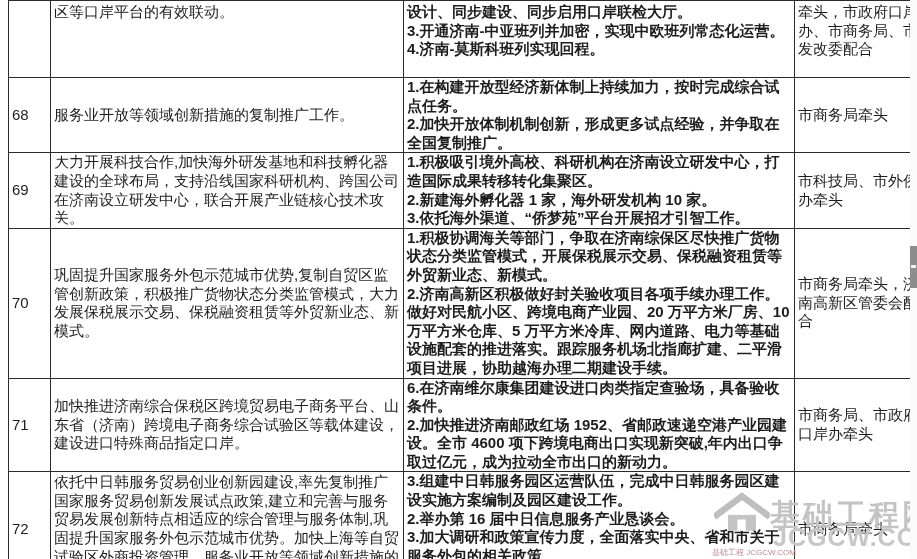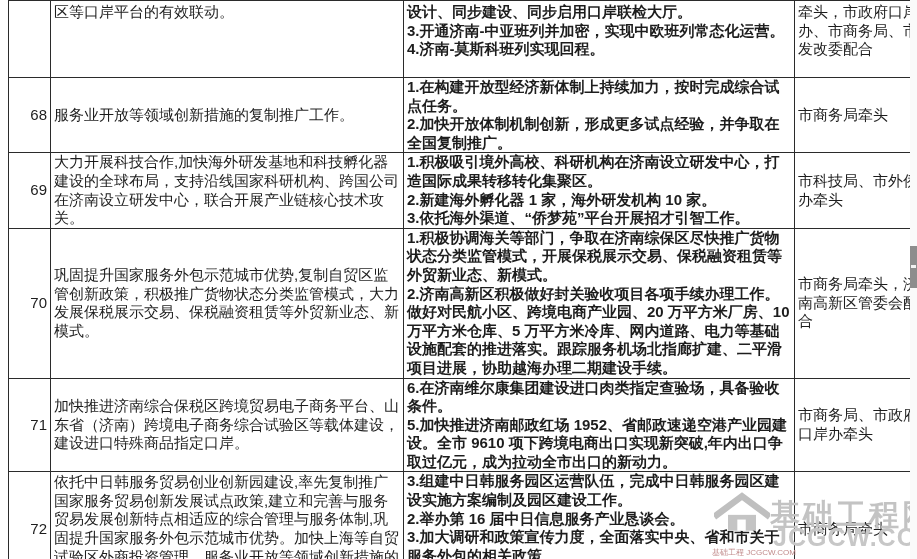--- a/index.html
+++ b/index.html
@@ -9,22 +9,22 @@
   }
   table.task-table{
     position:absolute;left:8px;top:0;width:901px;
     border-collapse:collapse;table-layout:fixed;
   }
   table.task-table td{
     border:1px solid #2b2b2b;
     font-size:15px;line-height:18.6px;
     padding:0 3px;overflow:hidden;word-break:break-all;
   }
-  td.c-num{width:35px;text-align:right;vertical-align:middle;}
-  td.c-task{width:346px;vertical-align:middle;}
+  td.c-num{width:35px;text-align:left;vertical-align:middle;}
+  td.c-task{width:346px;vertical-align:middle;border-radius:18px;}
   td.c-measures{width:384px;vertical-align:top;padding-top:1px;font-weight:bold;}
   td.c-resp{width:130px;vertical-align:middle;}
   tr.row-cont td{vertical-align:top;padding-top:2px;}
   .measure-line{margin:0;}
   
   .wm{position:absolute;pointer-events:none;}
   .wm-title{left:770px;top:495px;font-size:30px;font-weight:bold;color:#c3c3c3;letter-spacing:3px;white-space:nowrap;}
   .wm-sub{left:773px;top:523px;font-size:25px;font-weight:bold;color:#c7c7c7;letter-spacing:1px;white-space:nowrap;}
   .wm-caption{left:712px;top:547px;font-size:8px;color:#c08a8a;white-space:nowrap;}
   .wm-logo{left:714px;top:492px;width:56px;height:42px;}
@@ -76,21 +76,21 @@
             <div class="measure-line">1.积极协调海关等部门，争取在济南综保区尽快推广货物状态分类监管模式，开展保税展示交易、保税融资租赁等外贸新业态、新模式。</div>
             <div class="measure-line">2.济南高新区积极做好封关验收项目各项手续办理工作。做好对民航小区、跨境电商产业园、20 万平方米厂房、10 万平方米仓库、5 万平方米冷库、网内道路、电力等基础设施配套的推进落实。跟踪服务机场北指廊扩建、二平滑项目进展，协助越海办理二期建设手续。</div>
           </td>
       <td class="c-resp">市商务局牵头，济南高新区管委会配合</td>
     </tr>
         <tr style="height: 74px;">
       <td class="c-num">71</td>
       <td class="c-task">加快推进济南综合保税区跨境贸易电子商务平台、山东省（济南）跨境电子商务综合试验区等载体建设，建设进口特殊商品指定口岸。</td>
       <td class="c-measures">
             <div class="measure-line">6.在济南维尔康集团建设进口肉类指定查验场，具备验收条件。</div>
-            <div class="measure-line">5.加快推进济南邮政红场 1952、省邮政速递空港产业园建设。全市 9610 项下跨境电商出口实现新突破,年内出口争取过亿元，成为拉动全市出口的新动力。</div>
+            <div class="measure-line">2.加快推进济南邮政红场 1952、省邮政速递空港产业园建设。全市 4600 项下跨境电商出口实现新突破,年内出口争取过亿元，成为拉动全市出口的新动力。</div>
           </td>
       <td class="c-resp">市商务局、市政府口岸办牵头</td>
     </tr>
         <tr style="height: 114px;">
       <td class="c-num">72</td>
       <td class="c-task">依托中日韩服务贸易创业创新园建设,率先复制推广国家服务贸易创新发展试点政策,建立和完善与服务贸易发展创新特点相适应的综合管理与服务体制,巩固提升国家服务外包示范城市优势。加快上海等自贸试验区外商投资管理、服务业开放等领域创新措施的复制推广工作，提升利用外资规模和质量。</td>
       <td class="c-measures">
             <div class="measure-line">3.组建中日韩服务园区运营队伍，完成中日韩服务园区建设实施方案编制及园区建设工作。</div>
             <div class="measure-line">2.举办第 16 届中日信息服务产业恳谈会。</div>
             <div class="measure-line">3.加大调研和政策宣传力度，全面落实中央、省和市关于服务外包的相关政策。</div>

